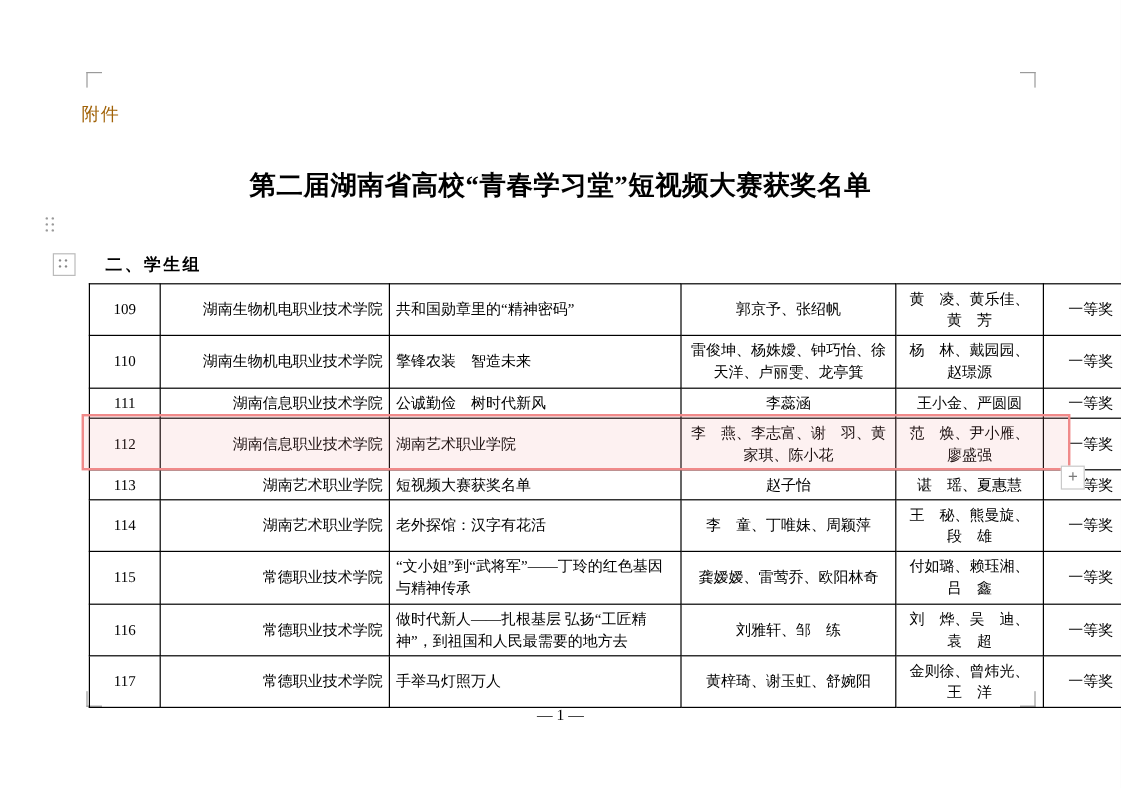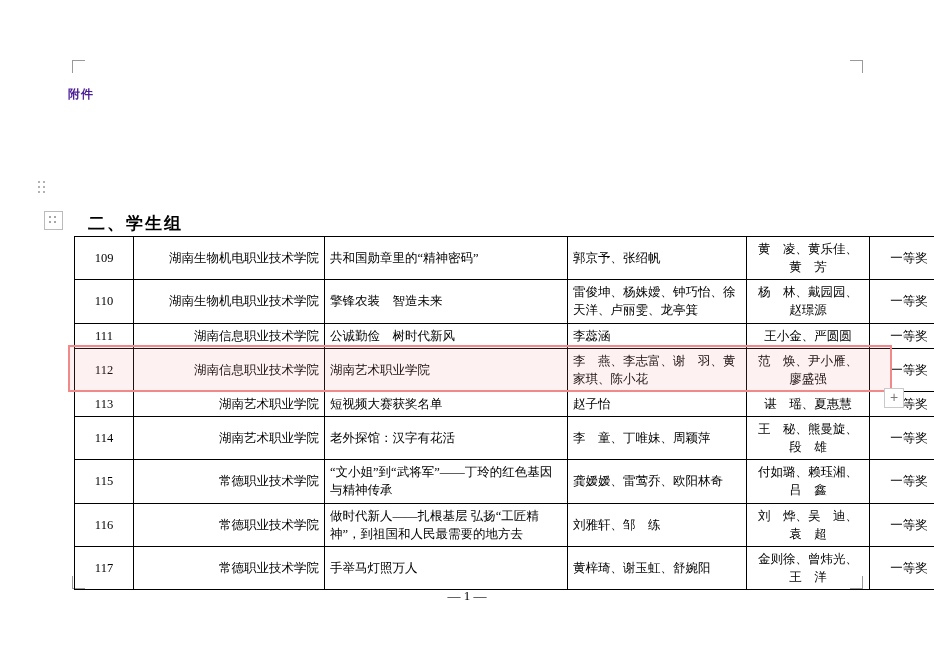--- a/index.html
+++ b/index.html
@@ -32,45 +32,44 @@
   }
   .mark.tl { left: 72px; top: 60px; border-left-width: 1px; border-top-width: 1px; }
   .mark.tr { left: 850px; top: 60px; border-right-width: 1px; border-top-width: 1px; }
   .mark.bl { left: 72px; top: 576px; border-left-width: 1px; border-bottom-width: 1px; }
   .mark.br { left: 850px; top: 576px; border-right-width: 1px; border-bottom-width: 1px; }
 
   .attach-label {
     position: absolute;
     left: 68px;
     top: 86px;
-    font-size: 12px;
-    font-family: "Liberation Serif", serif;
-    color: #4c1d95;
+    font-size: 15px;
+    font-family: "Liberation Serif", serif;
+    color: #a16207;
     letter-spacing: 1px;
-    font-weight: bold;
   }
 
   .doc-title {
     position: absolute;
     left: 0;
     top: 140px;
     width: 934px;
     text-align: center;
     font-size: 22px;
     font-weight: bold;
     color: #000;
     letter-spacing: 0.5px;
     font-family: "Liberation Serif", serif;
   }
 
   .section-title {
     position: absolute;
     left: 88px;
     top: 212px;
-    font-size: 17px;
+    font-size: 14px;
     font-weight: bold;
     color: #000;
     letter-spacing: 2px;
     font-family: "Liberation Serif", serif;
   }
 
   
   .dots-handle {
     position: absolute;
     left: 38px;
@@ -129,21 +128,21 @@
     font-size: 12.5px;
     font-family: "Liberation Serif", serif;
     color: #000;
     padding: 3px 5px;
     line-height: 1.45;
     vertical-align: middle;
   }
   td.c-no { width: 48px; text-align: center; }
   td.c-school { width: 180px; text-align: right; }
   td.c-work { width: 232px; text-align: left; }
-  td.c-author { width: 168px; text-align: left; }
+  td.c-author { width: 168px; text-align: center; }
   td.c-teacher { width: 112px; text-align: center; }
   td.c-prize { width: 68px; text-align: center; }
 
   
   .highlight-box {
     position: absolute;
     left: 68px;
     top: 345px;
     width: 820px;
     height: 43px;
@@ -168,20 +167,21 @@
 
 <div class="page">
 
   <div class="mark tl"></div>
   <div class="mark tr"></div>
   <div class="mark bl"></div>
   <div class="mark br"></div>
 
   <div class="attach-label">附件</div>
 
+  <div class="doc-title">第二届湖南省高校“青春学习堂”短视频大赛获奖名单</div>
 
   <div class="dots-handle">
     <i style="left:0;top:0;"></i>
       <i style="left:5px;top:0;"></i>
     <i style="left:0;top:5px;"></i>
       <i style="left:5px;top:5px;"></i>
     <i style="left:0;top:10px;"></i>
       <i style="left:5px;top:10px;"></i>
   </div>
 

